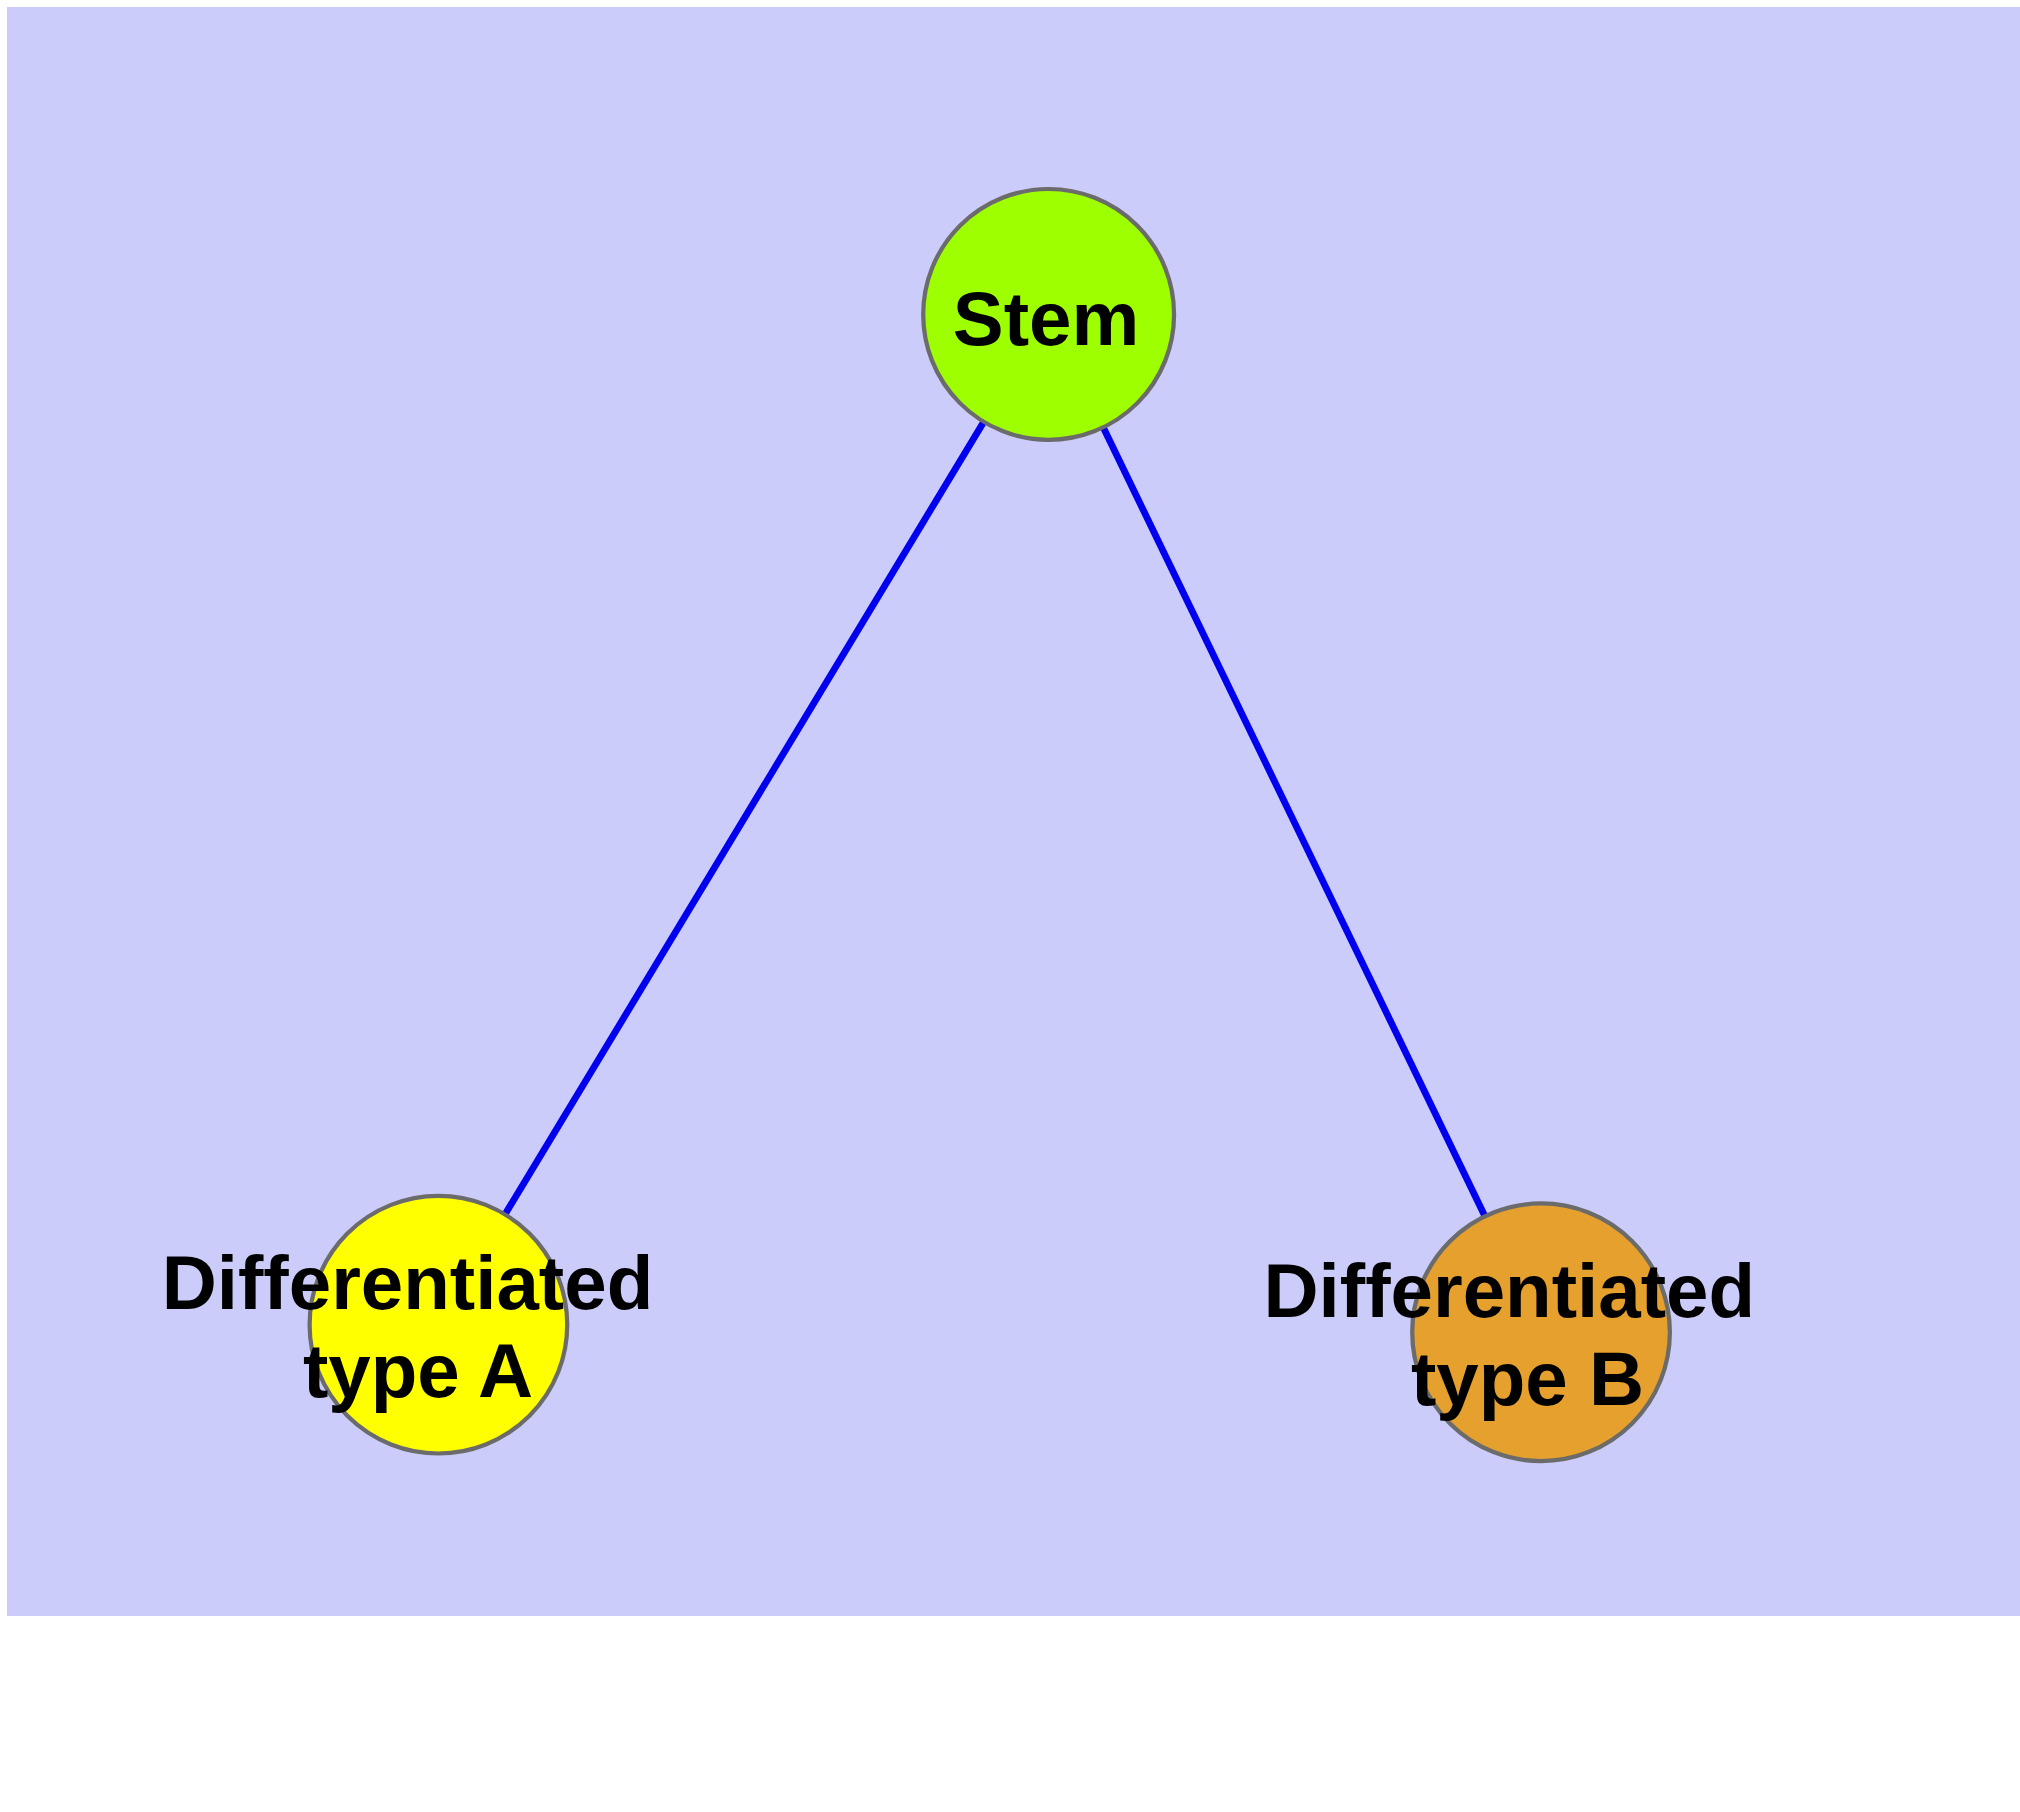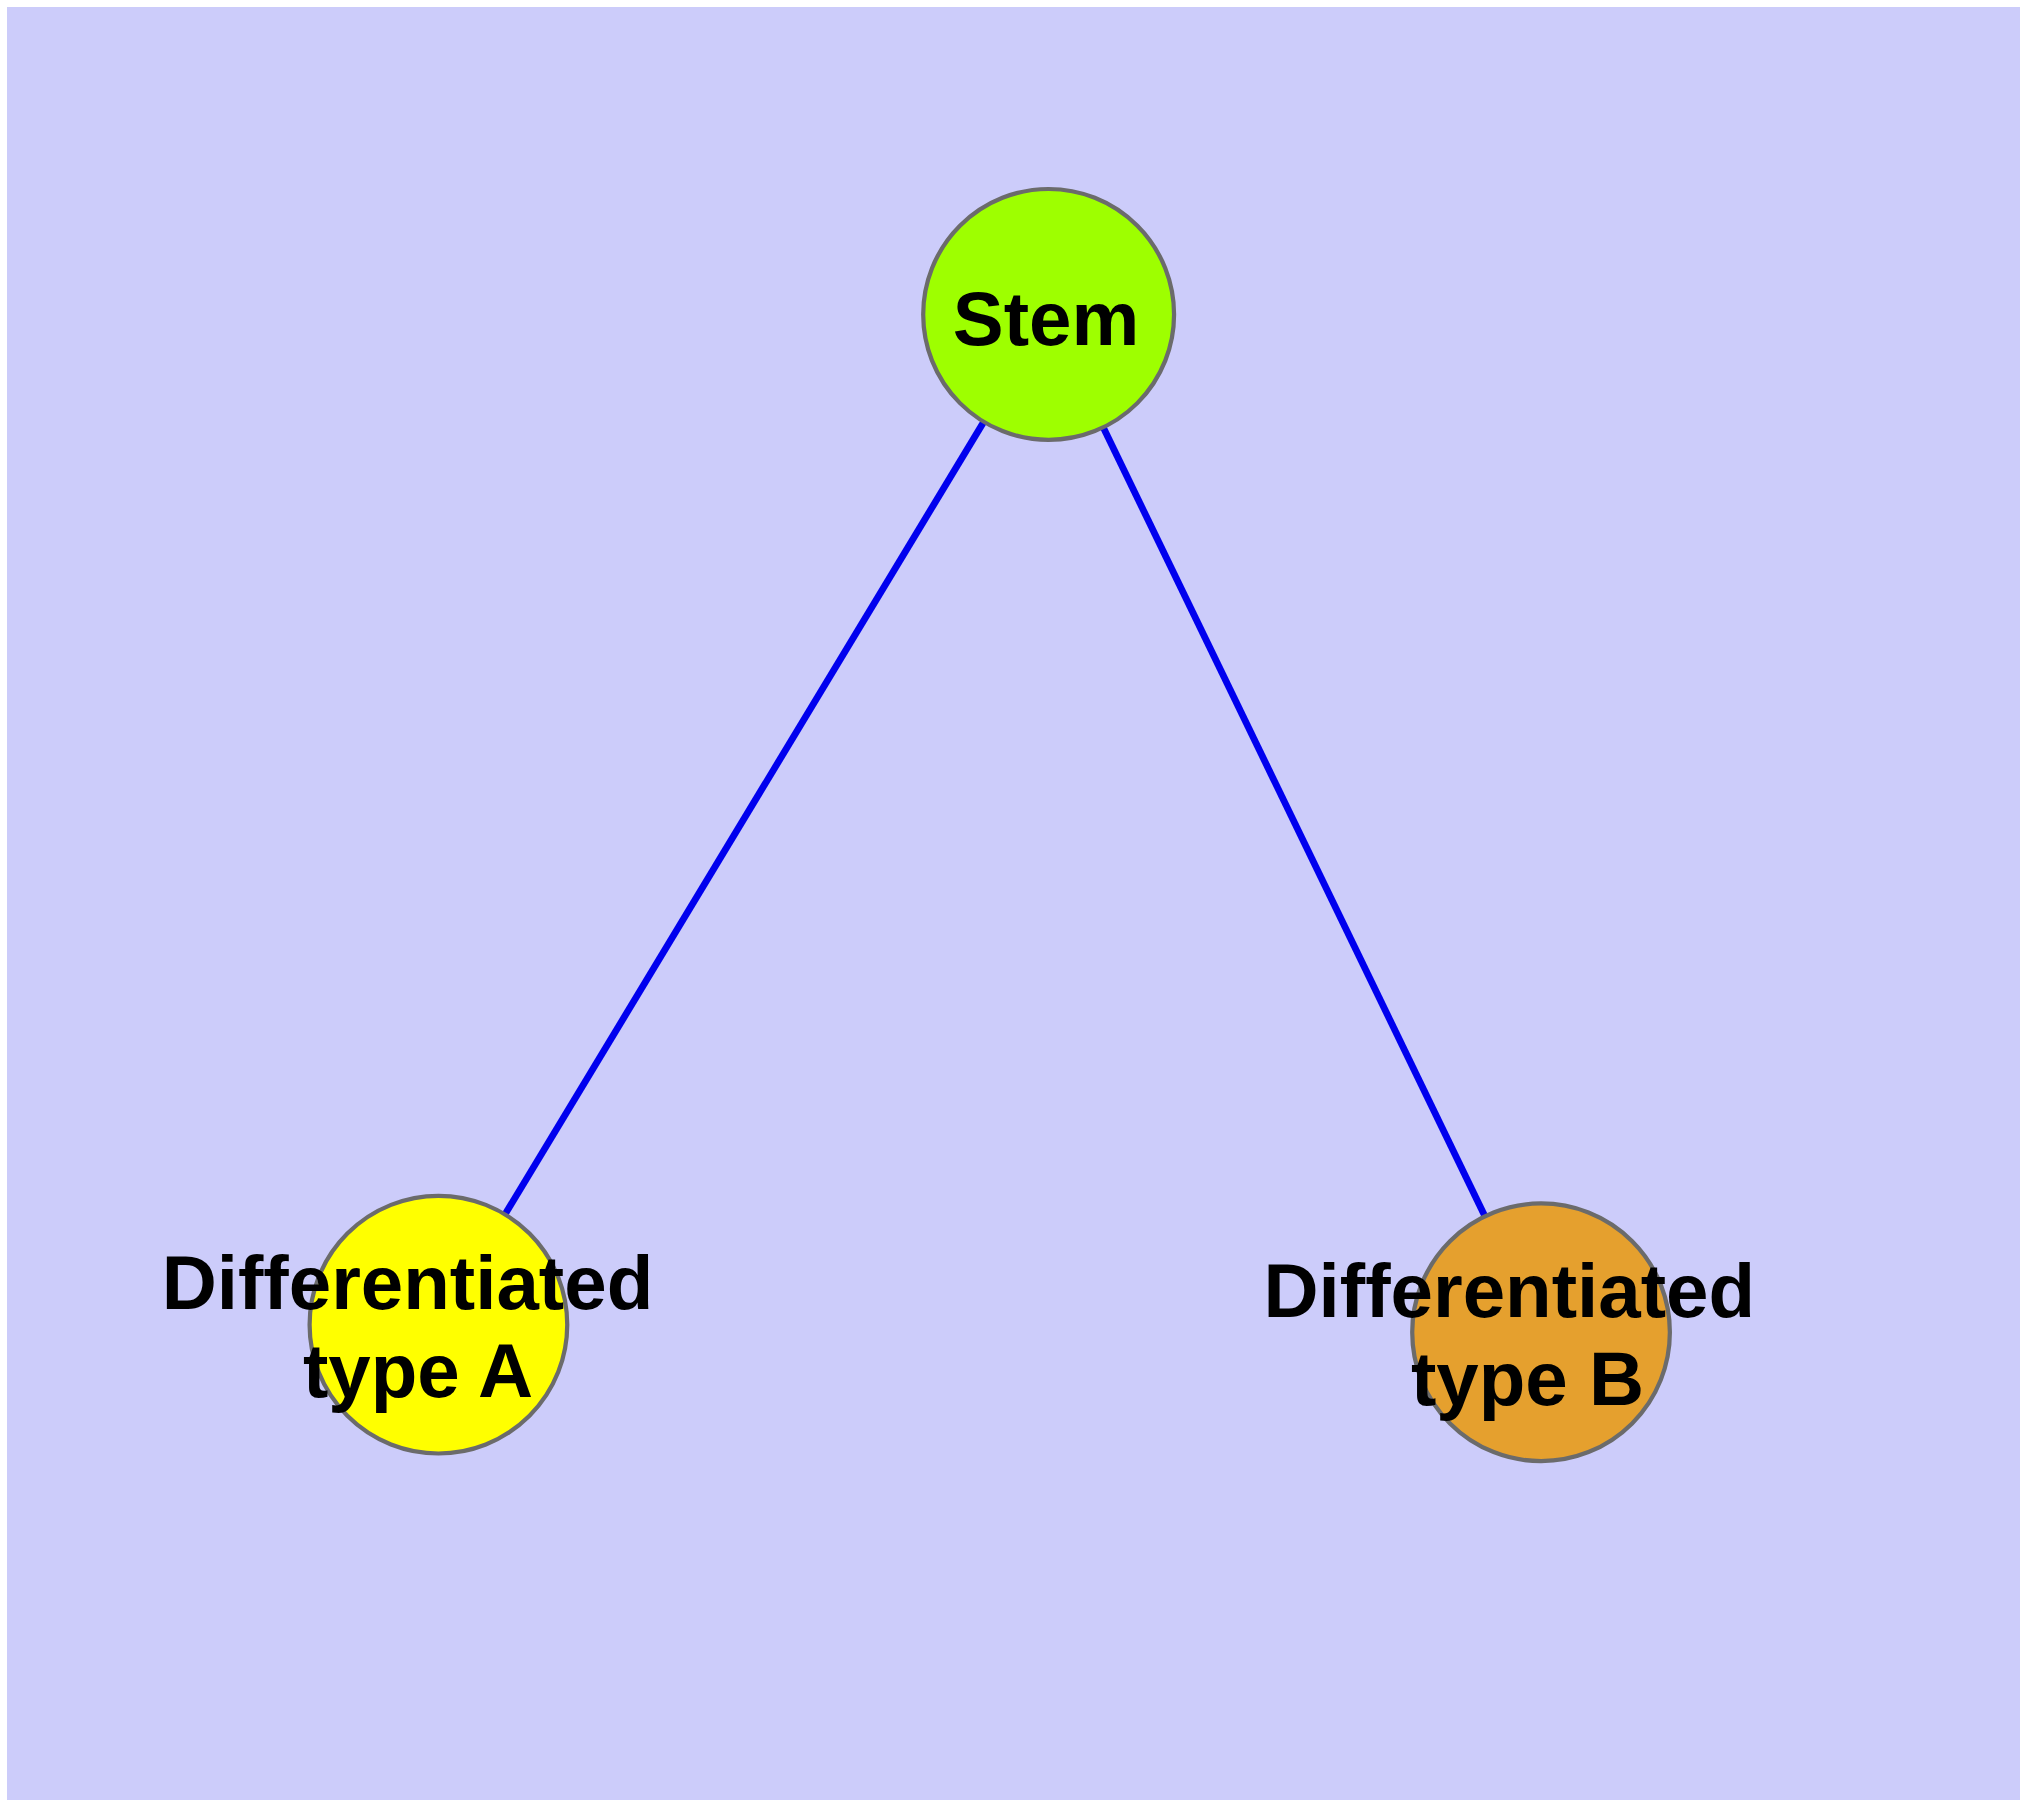--- a/index.html
+++ b/index.html
@@ -3,21 +3,21 @@
 <meta charset="utf-8">
 <style>
   html, body {
     margin: 0;
     padding: 0;
     background: #ffffff;
   }
   #canvas {
     position: relative;
     width: 2021px;
-    height: 1800px;
+    height: 1616px;
     overflow: hidden;
     background: #ffffff;
     font-family: "Liberation Sans", sans-serif;
   }
   #plot-area {
     position: absolute;
     left: 6.8px;
     top: 6.8px;
     width: 2014px;
     height: 1805px;

